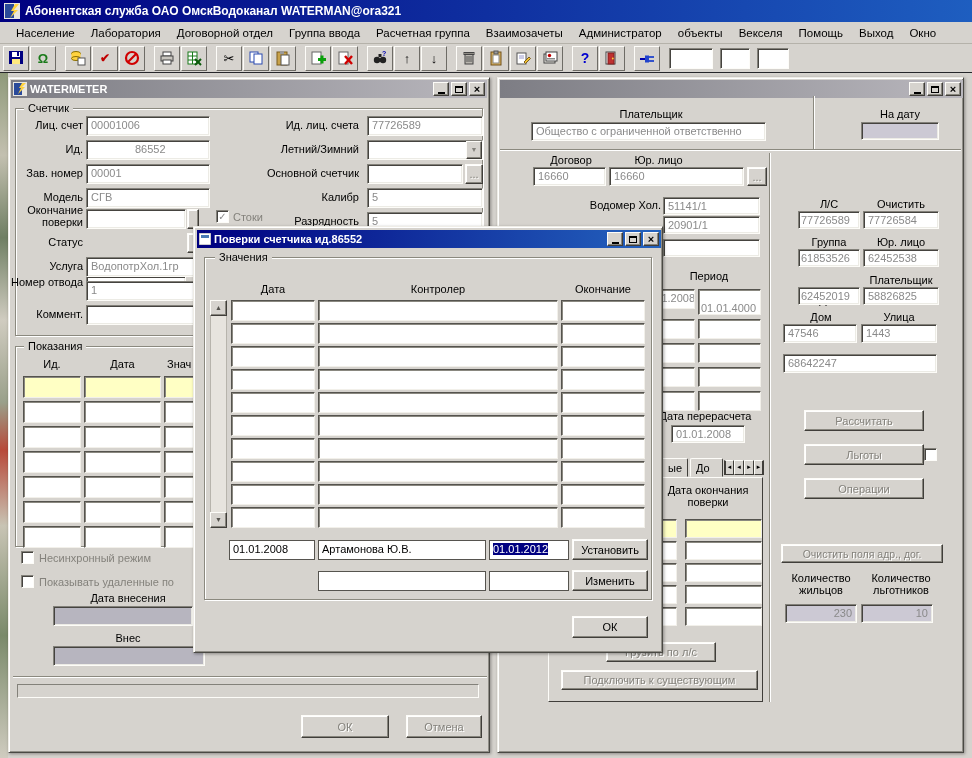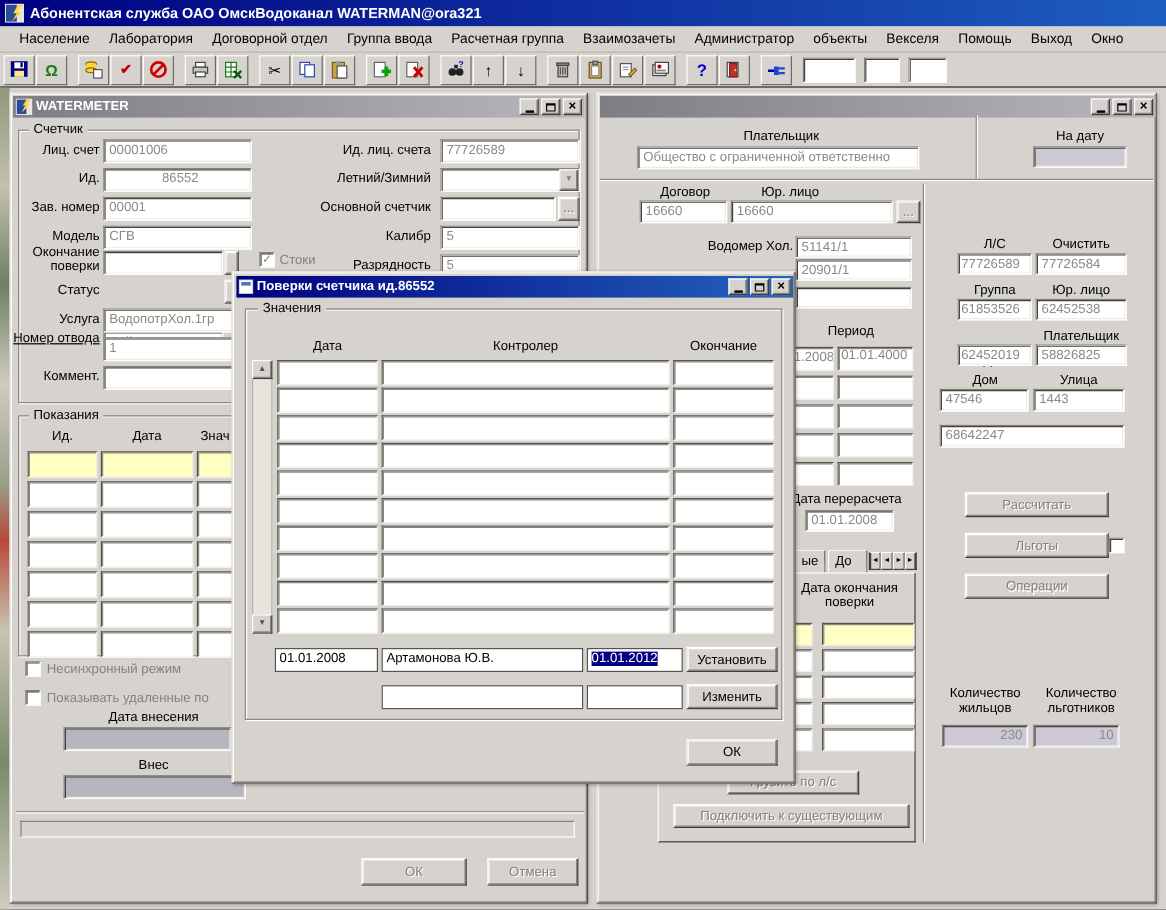--- a/index.html
+++ b/index.html
@@ -273,21 +273,21 @@
       <span class="lbl r" style="left:0;top:113px;width:74px;">Модель</span>
       <div class="field" style="left:77px;top:110px;width:124px;height:20px;">СГВ</div>
       <span class="lbl r lbl2" style="left:0;top:126px;width:74px;">Окончание поверки</span>
       <div class="field" style="left:77px;top:131px;width:100px;height:20px;"></div>
       <div class="btn" style="left:178px;top:131px;width:12px;height:20px;"></div>
       <span class="lbl r" style="left:0;top:158px;width:74px;">Статус</span>
       <div class="field" style="left:77px;top:155px;width:100px;height:20px;margin-top:43px;">Действует</div>
       <div class="btn" style="left:178px;top:155px;width:12px;height:20px;"></div>
       <span class="lbl r" style="left:0;top:182px;width:74px;">Услуга</span>
       <div class="field" style="left:77px;top:179px;width:116px;height:20px;">ВодопотрХол.1гр</div>
-      <span class="lbl r lbl2" style="left:0;top:198px;width:74px;text-decoration:underline;">Номер отвода</span>
+      <span class="lbl r lbl2" style="left:0;top:198px;width:74px;">Номер отвода</span>
       <div class="field" style="left:77px;top:203px;width:116px;height:20px;">1</div>
       <span class="lbl r" style="left:0;top:230px;width:74px;">Коммент.</span>
       <div class="field" style="left:77px;top:227px;width:116px;height:20px;color:#000;"></div>
 
       <span class="lbl r" style="left:200px;top:41px;width:150px;">Ид. лиц. счета</span>
       <div class="field" style="left:358px;top:38px;width:116px;height:20px;">77726589</div>
       <span class="lbl r" style="left:200px;top:65px;width:150px;">Летний/Зимний</span>
       <div class="field" style="left:358px;top:62px;width:116px;height:20px;"></div>
       <div class="combtn" style="left:457px;top:63px;">▼</div>
       <span class="lbl r" style="left:200px;top:89px;width:150px;">Основной счетчик</span>
@@ -398,21 +398,21 @@
 
       <span class="lbl r" style="left:80px;top:121px;width:83px;">Водомер Хол.</span>
       <div class="field" style="left:165px;top:119px;width:97px;height:18px;">51141/1</div>
       <div class="field" style="left:165px;top:138px;width:97px;height:18px;">20901/1</div>
       <div class="field" style="left:165px;top:161px;width:97px;height:18px;"></div>
 
       <span class="lbl c" style="left:181px;top:192px;width:60px;">Период</span>
       <div class="abs gcol" style="left:139px;top:211px;gap:4px;">
         <div class="grow" style="gap:3px;">
           <div class="cell" style="width:58px;height:20px;color:#8a8a8a;padding:2px 2px;overflow:hidden;">01.01.2008</div>
-          <div class="cell" style="width: 63px;height:20px;color:#8a8a8a;padding:0 2px;overflow:hidden;">01.01.4000</div>
+          <div class="cell" style="width: 63px;height:20px;color:#8a8a8a;padding:12px 2px;overflow:hidden;">01.01.4000</div>
         </div>
         <div style="display:contents;">
           <div class="grow" style="gap:3px;">
             <div class="cell" style="width:58px;height:20px;"></div>
             <div class="cell" style="width:63px;height:20px;"></div>
           </div>
         
           <div class="grow" style="gap:3px;">
             <div class="cell" style="width:58px;height:20px;"></div>
             <div class="cell" style="width:63px;height:20px;"></div>
@@ -496,20 +496,21 @@
       <span class="lbl c" style="left:363px;top:233px;width:76px;">Улица</span>
       <div class="field" style="left:285px;top:246px;width:74px;height:19px;">47546</div>
       <div class="field" style="left:363px;top:246px;width:76px;height:19px;">1443</div>
       <div class="field" style="left:285px;top:276px;width:154px;height:19px;">68642247</div>
 
       <div class="btn dis" style="left:306px;top:332px;width:120px;height:21px;">Рассчитать</div>
       <div class="btn dis" style="left:306px;top:366px;width:120px;height:21px;">Льготы</div>
       <span class="chk" style="left:426px;top:370px;"></span>
       <div class="btn dis" style="left:306px;top:400px;width:120px;height:21px;">Операции</div>
 
+      <div class="btn dis" style="left:283px;top:466px;width:162px;height:19px;font-size:10.5px;">Очистить поля адр., дог.</div>
       <span class="lbl c lbl2" style="left:285px;top:494px;width:76px;">Количество жильцов</span>
       <span class="lbl c lbl2" style="left:363px;top:494px;width:80px;">Количество льготников</span>
       <div class="field mid r" style="left:287px;top:526px;width:72px;height:19px;">230</div>
       <div class="field mid r" style="left:363px;top:526px;width:72px;height:19px;">10</div>
     </div>
 
     <div class="win" style="left:193px;top:153px;width:470px;height:427px;z-index:10;">
       <div class="tbar tbar-act" style="left:3px;top:3px;width:464px;">
         <span style="display:flex">
             <svg width="12" height="12">

